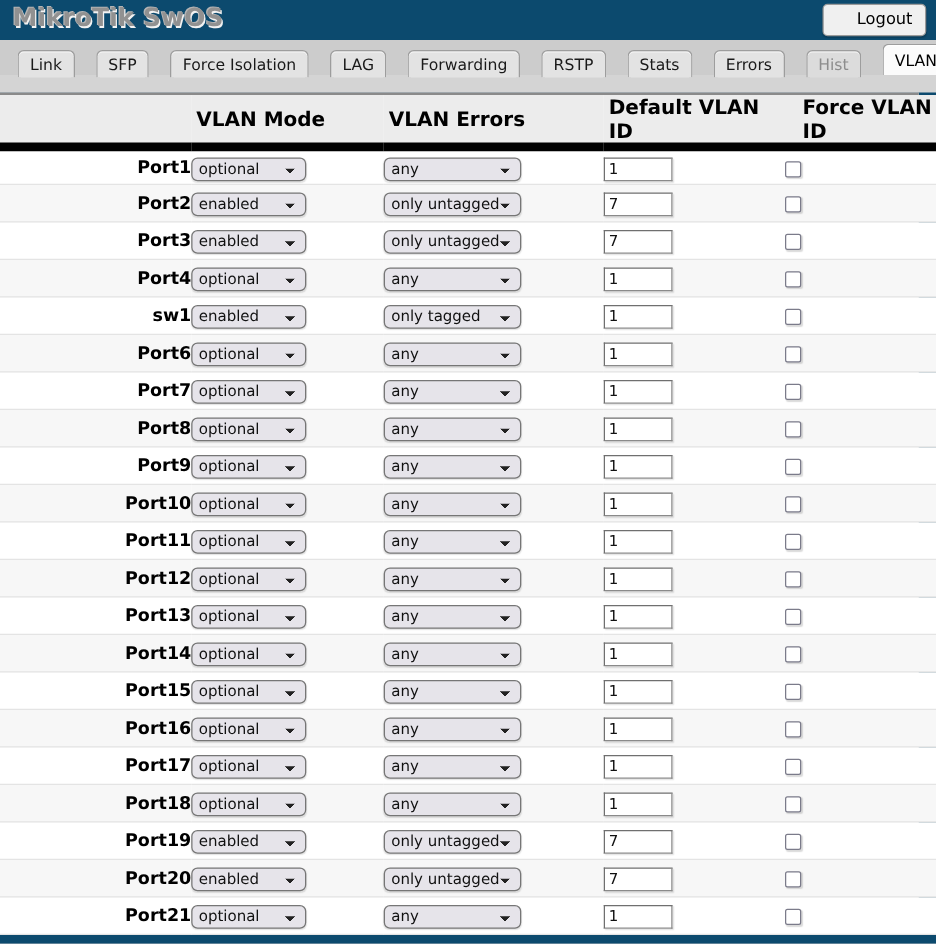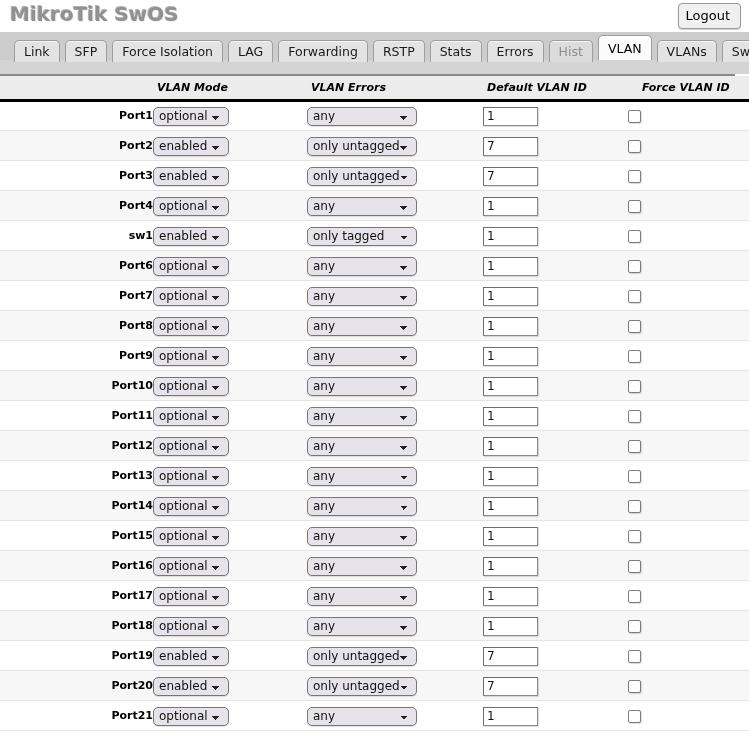--- a/index.html
+++ b/index.html
@@ -9,21 +9,21 @@
     height: 755px;
     overflow: hidden;
     background: #cccccc;
     font-family: "DejaVu Sans", sans-serif;
   }
 
   #app {
     position: relative;
     width: 749px;
     height: 755px;
-    background: #ffffff;
+    background: #0c4a6e;
     overflow: hidden;
   }
 
   
   .titlebar {
     position: relative;
     height: 32px;
     padding-left: 10px;
   }
   .app-title {
@@ -40,36 +40,36 @@
   .logout-button {
     position: absolute;
     right: 8px;
     top: 3px;
     background: #f0f0f0;
     border: 1px solid #9a9a9a;
     border-radius: 4px;
     font-size: 13px;
     font-family: "DejaVu Sans", sans-serif;
     color: #000;
-    padding: 4px 10px 5px 6px;
+    padding: 4px 10px 5px 26px;
     box-shadow: 0 1px 1px rgba(0,0,0,0.18);
     cursor: pointer;
   }
 
   
   .tabs-area {
     position: relative;
     padding-left: 14px;
     background: #cccccc;
   }
   .tab-row {
     display: flex;
     align-items: flex-end;
     height: 28px;
-    gap: 5px;
+    gap: 17px;
   }
   .tab-row.second { height: 27px; }
 
   .tab {
     display: inline-flex;
     align-items: center;
     justify-content: center;
     height: 21px;
     padding: 0 9px;
     font-size: 12.5px;
@@ -115,27 +115,26 @@
   table.vlan-table th,
   table.vlan-table td {
     padding: 0;
     margin: 0;
   }
   thead tr {
     background: #ececec;
     height: 24px;
   }
   thead th {
-    font-size: 11px;
+    font-size: 16px;
     font-weight: bold;
     color: #000;
     text-align: left;
-    border-bottom: 3px solid #000000;
+    border-bottom: 7px solid #000000;
     vertical-align: middle;
-    font-style: italic;
   }
   .col-port   { width: 147px; }
   .col-mode   { width: 150px; }
   .col-recv   { width: 172px; }
   .col-vid    { width: 141px; }
   .col-force  { width: 125px; }
 
   thead th.col-port { text-align: right; padding-right: 6px; }
   thead th.col-mode { padding-left: 4px; }
   thead th.col-recv { padding-left: 4px; }
@@ -147,21 +146,21 @@
     background: #ffffff;
     border-bottom: 1px solid #e4e4e4;
   }
   tbody tr.alt {
     background: #f7f7f7;
   }
 
   td.port-name {
     text-align: right;
     padding-right: 10px;
-    font-size: 11px;
+    font-size: 14px;
     font-weight: bold;
     color: #000;
     white-space: nowrap;
   }
   td.cell-ctl { padding-left: 4px; vertical-align: middle; }
   td.cell-force { padding-left: 14px; vertical-align: middle; }
 
   
   select.swos-select {
     font-family: "DejaVu Sans", sans-serif;
@@ -180,21 +179,21 @@
     appearance: none;
     background-image:
       linear-gradient(45deg, transparent 50%, #222 50%),
       linear-gradient(135deg, #222 50%, transparent 50%);
     background-position:
       calc(100% - 12px) 8px,
       calc(100% - 8px) 8px;
     background-size: 4px 4px, 4px 4px;
     background-repeat: no-repeat;
   }
-  select.sel-mode { width: 76px; }
+  select.sel-mode { width: 92px; }
   select.sel-recv { width: 110px; }
 
   input.swos-input {
     font-family: "DejaVu Sans", sans-serif;
     font-size: 12px;
     color: #111;
     background: #ffffff;
     border: 1px solid #8a8a8a;
     border-top-color: #6f6f6f;
     border-left-color: #6f6f6f;

